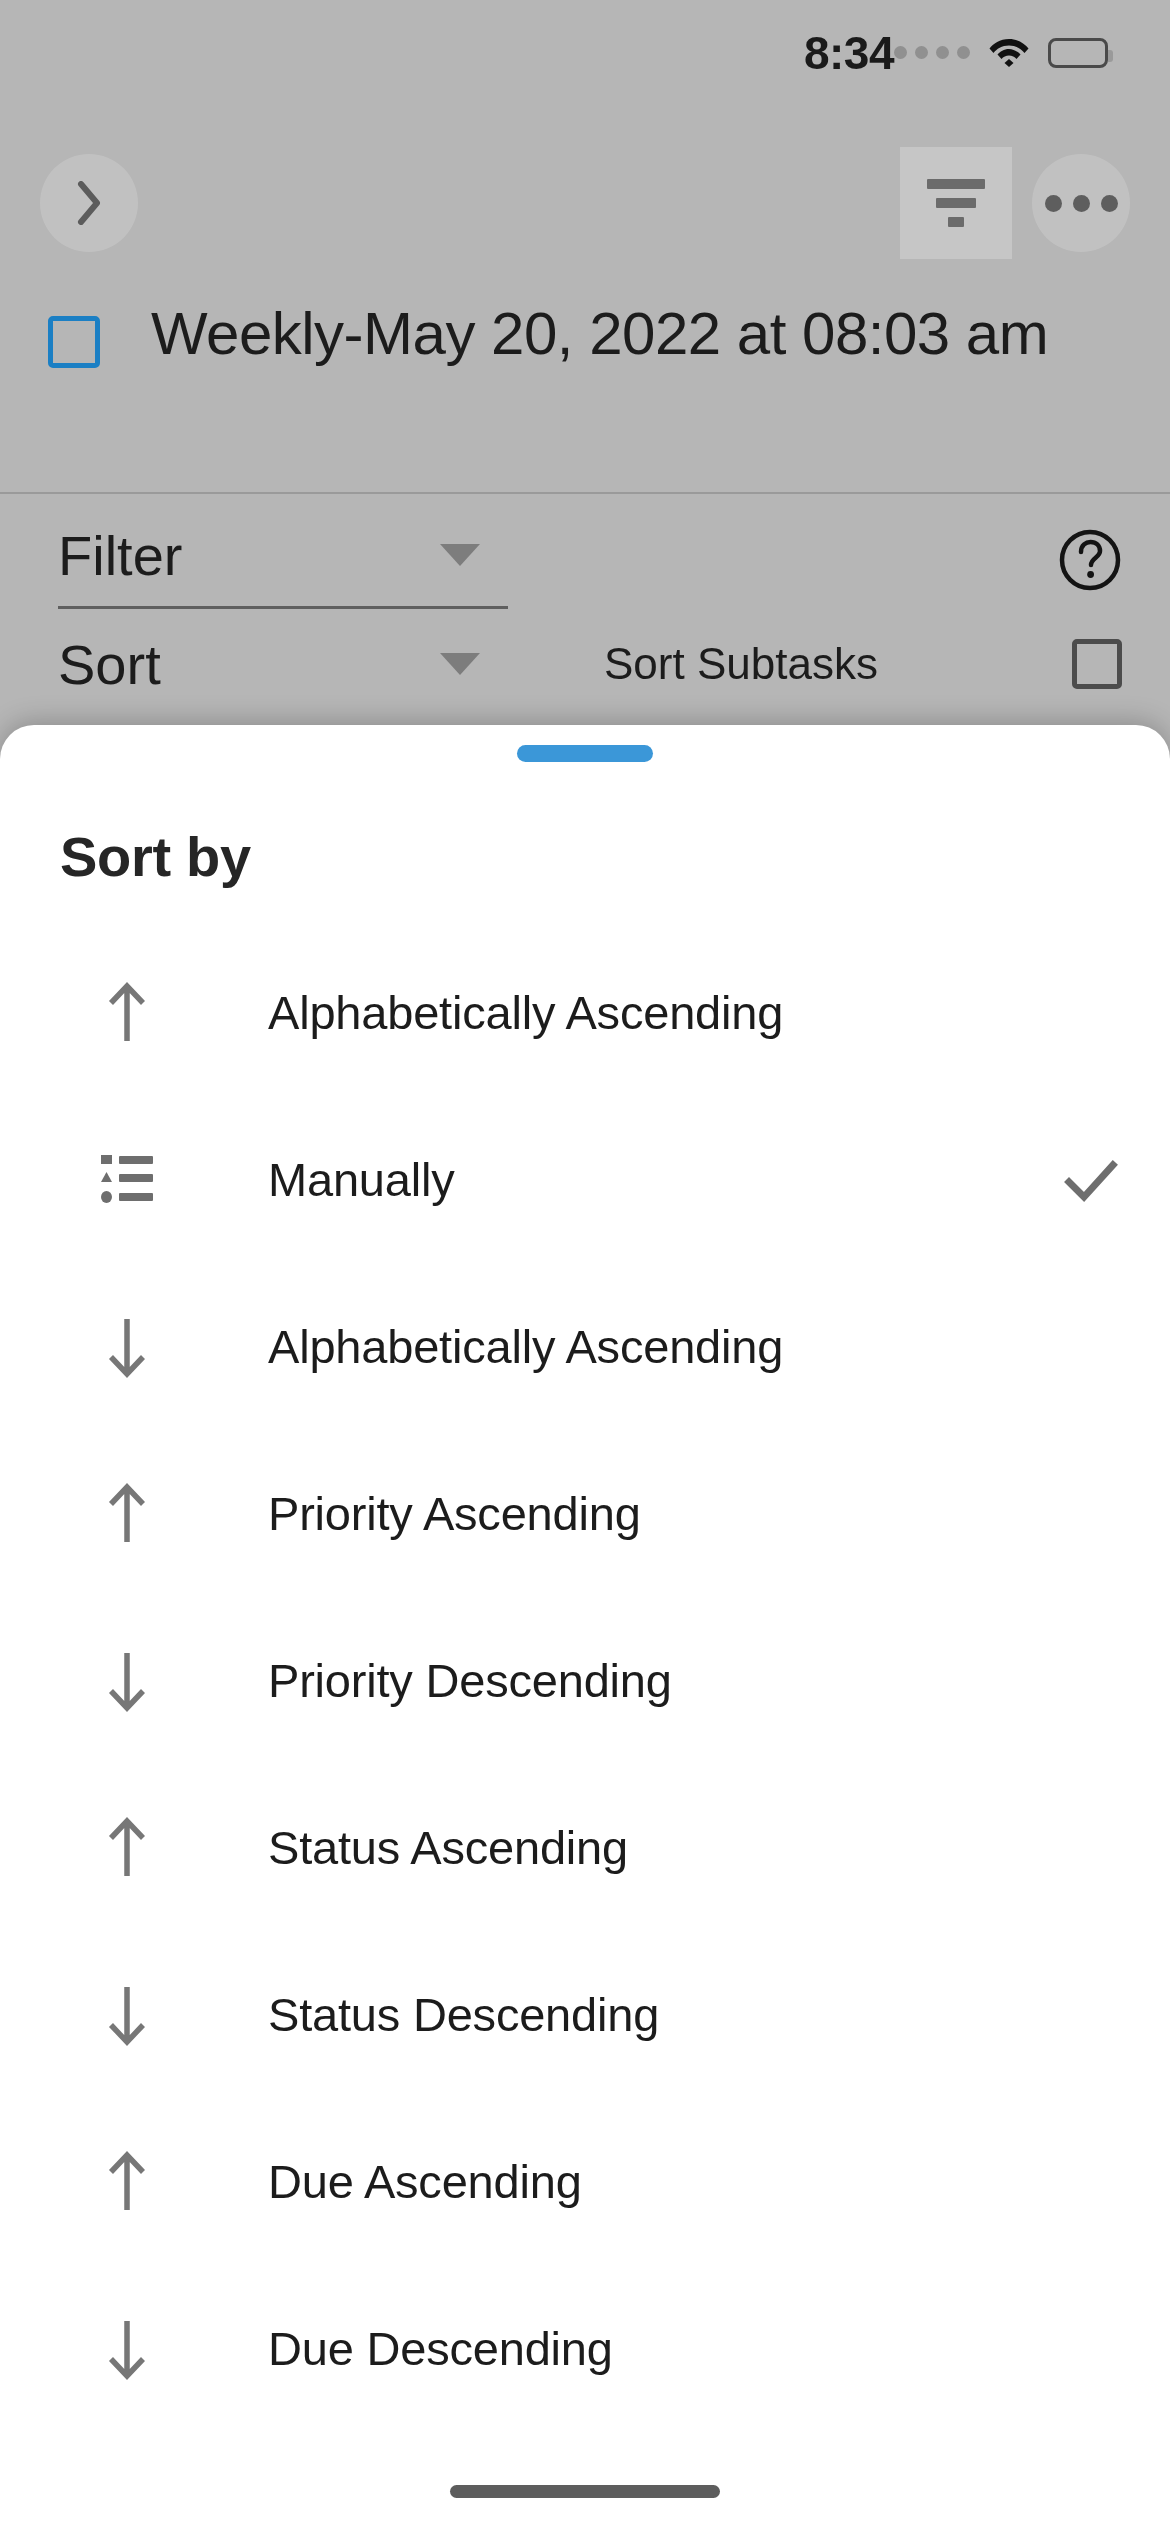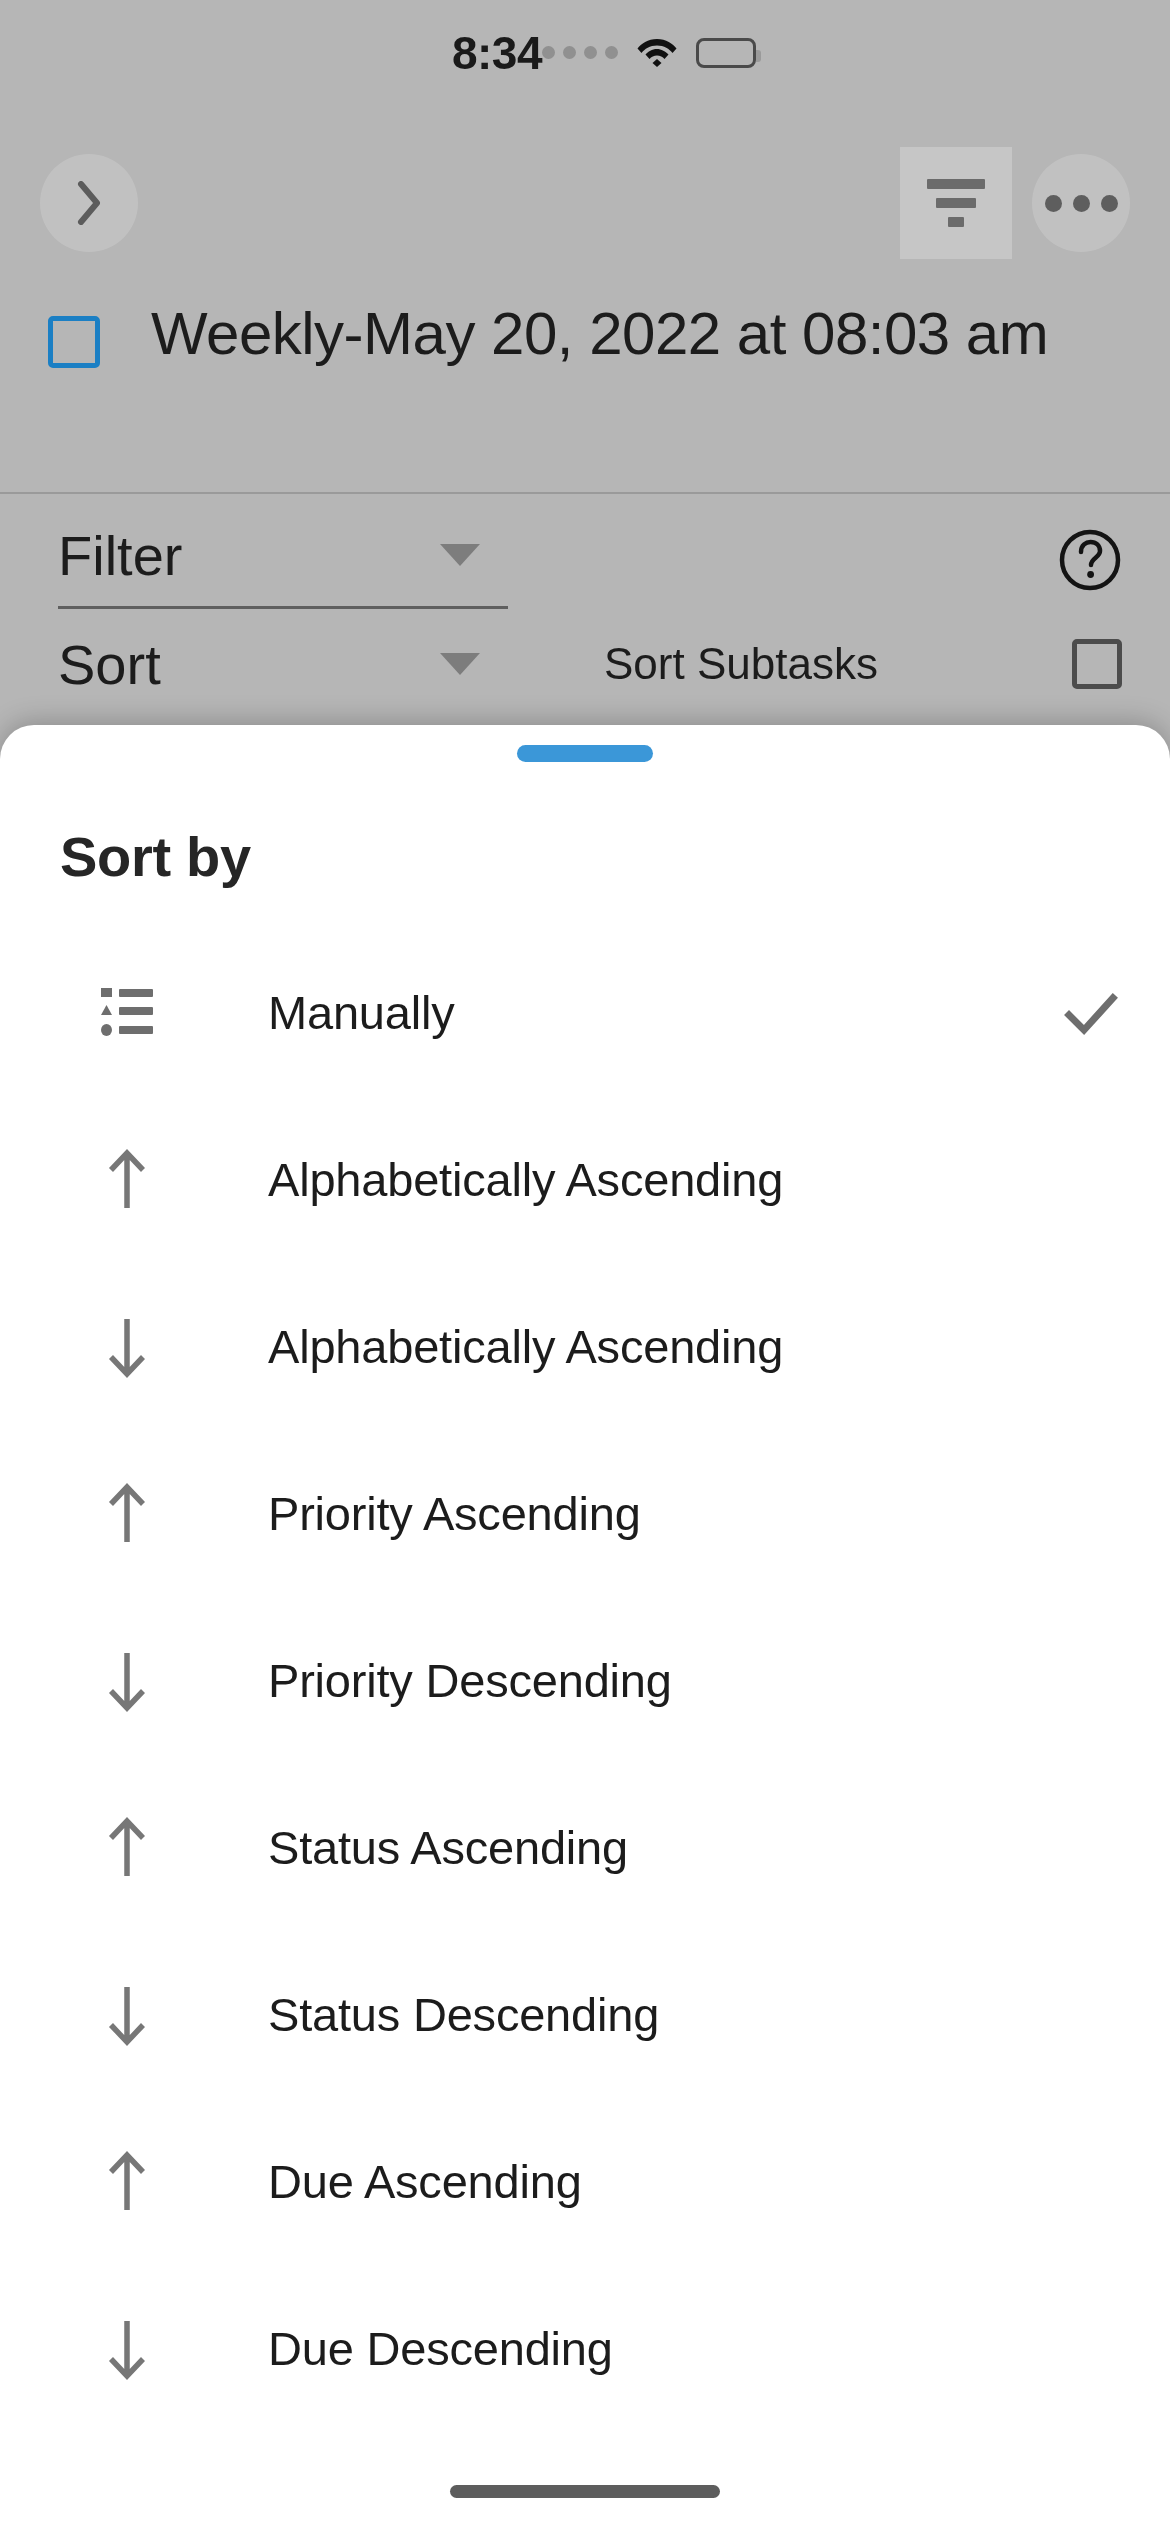--- a/index.html
+++ b/index.html
@@ -26,21 +26,21 @@
   }
 
   
   .status-bar {
     position: absolute;
     top: 0; left: 0;
     width: 1170px;
     height: 105px;
     display: flex;
     align-items: center;
-    justify-content: center;
+    justify-content: flex-end;
     padding: 0 62px 0 100px;
   }
   .status-time {
     font-size: 46px;
     font-weight: bold;
     color: #1a1a1a;
     letter-spacing: -0.5px;
   }
   .status-right {
     display: flex;
@@ -378,50 +378,50 @@
 <div class="bottom-sheet">
 
   <div class="drag-handle"></div>
 
   <div class="sheet-title">Sort by</div>
 
   <div class="sort-list">
 
     <div class="sort-item">
       <span class="sort-icon">
+        <svg width="48" height="64" viewBox="0 0 48 64">
+          <path d="M24 60 L24 6 M8 22 L24 5 L40 22" stroke="#777" stroke-width="5.5" fill="none" stroke-linecap="butt" stroke-linejoin="miter"></path>
+        </svg>
+      </span>
+      <span class="sort-label">Alphabetically Ascending</span>
+      <span class="sort-check hidden"></span>
+    </div>
+
+    <div class="sort-item">
+      <span class="sort-icon">
         <svg class="list-icon" viewBox="0 0 52 56">
           <rect x="0" y="3" width="11" height="9" fill="#6e6e6e"></rect>
           <rect x="18" y="4" width="34" height="8" fill="#6e6e6e" rx="1"></rect>
           <path d="M5.5 20 L11 30 L0 30 Z" fill="#6e6e6e"></path>
           <rect x="18" y="22" width="34" height="8" fill="#6e6e6e" rx="1"></rect>
           <ellipse cx="5.5" cy="45" rx="5.5" ry="6" fill="#6e6e6e"></ellipse>
           <rect x="18" y="41" width="34" height="8" fill="#6e6e6e" rx="1"></rect>
         </svg>
       </span>
       <span class="sort-label">Manually</span>
       <span class="sort-check">
         <svg viewBox="0 0 62 62">
             <path d="M9 33 L24 48 L53 16" stroke="#6e6e6e" stroke-width="7" fill="none" stroke-linecap="square"></path>
           </svg>
       </span>
     </div>
 
     <div class="sort-item">
       <span class="sort-icon">
         <svg width="48" height="64" viewBox="0 0 48 64">
-          <path d="M24 60 L24 6 M8 22 L24 5 L40 22" stroke="#777" stroke-width="5.5" fill="none" stroke-linecap="butt" stroke-linejoin="miter"></path>
-        </svg>
-      </span>
-      <span class="sort-label">Alphabetically Ascending</span>
-      <span class="sort-check hidden"></span>
-    </div>
-
-    <div class="sort-item">
-      <span class="sort-icon">
-        <svg width="48" height="64" viewBox="0 0 48 64">
           <path d="M24 4 L24 58 M8 42 L24 59 L40 42" stroke="#777" stroke-width="5.5" fill="none" stroke-linecap="butt" stroke-linejoin="miter"></path>
         </svg>
       </span>
       <span class="sort-label">Alphabetically Ascending</span>
       <span class="sort-check hidden"></span>
     </div>
 
     <div class="sort-item">
       <span class="sort-icon">
         <svg width="48" height="64" viewBox="0 0 48 64">

